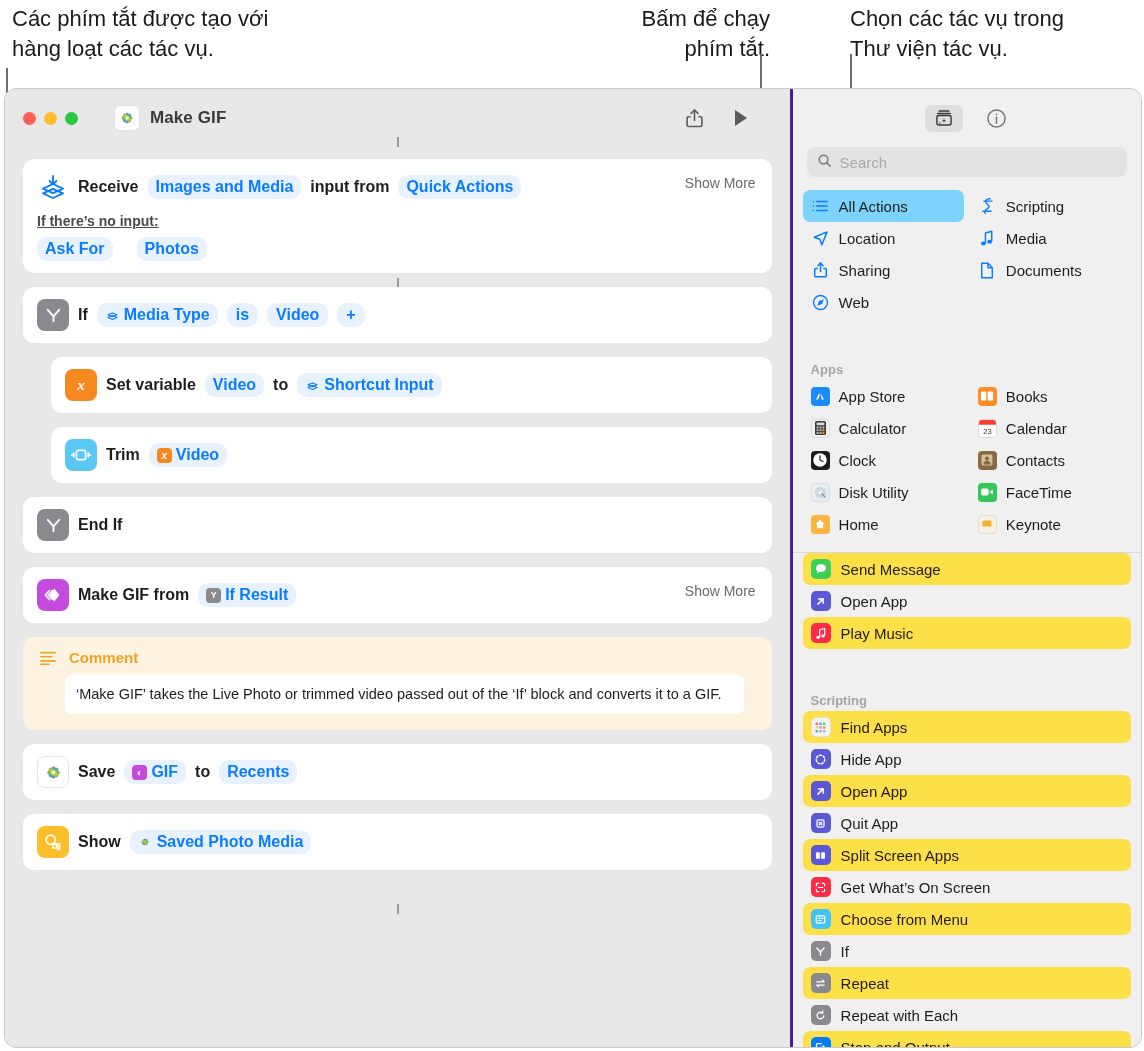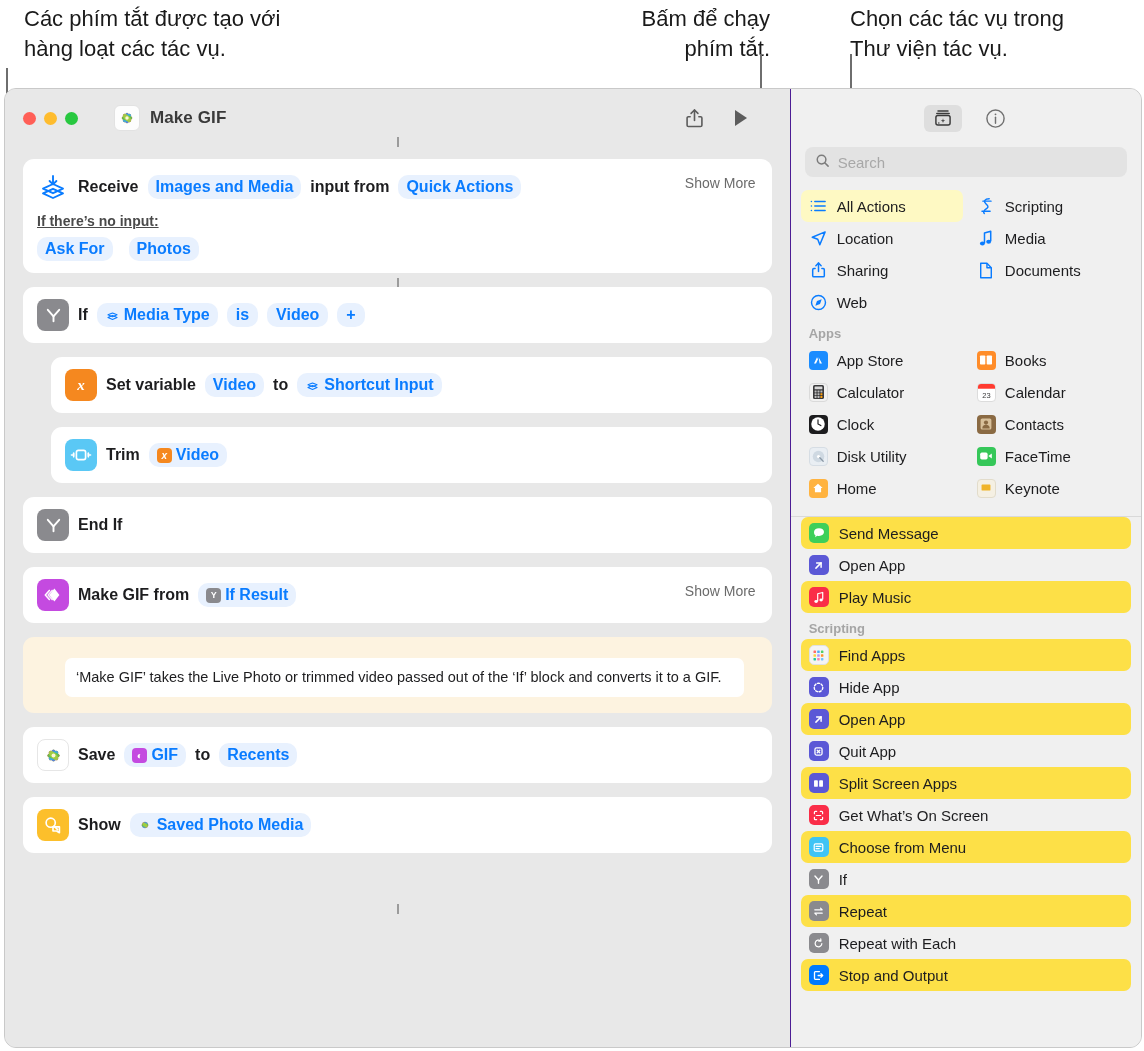--- a/index.html
+++ b/index.html
@@ -13,21 +13,21 @@
 
   
   .callout {
     position: absolute;
     font-size: 22px;
     line-height: 30px;
     color: #1a1a1a;
     font-family: "Liberation Sans", sans-serif;
     white-space: pre-line;
   }
-  #callout-1 { left: 24px;  top: 4px;  width: 400px; text-align: left; }
+  #callout-1 { left: 12px;  top: 4px;  width: 400px; text-align: left; }
   #callout-2 { left: 560px; top: 4px; width: 210px; text-align: right; }
   #callout-3 { left: 850px; top: 4px; width: 294px; text-align: left; }
 
   .leader { position: absolute; background: #6e6e6e; }
   .leader-v { width: 2px; }
   .leader-h { height: 2px; }
 
   
   #window {
     position: absolute;
@@ -135,21 +135,21 @@
   .token-chip.gray   { background:#8a8a8e; }
   .token-chip.purple { background:#c44ae0; }
 
   .show-more {
     position: absolute;
     right: 16px; top: 16px;
     font-size: 14px; font-weight: 400; color: #6b6b6b;
   }
 
   .subline { font-size: 14px; font-weight: 700; color: #4a4a4a; margin-top: 10px; text-decoration: underline; }
-  .sub-tokens { display: flex; gap: 16px; margin-top: 8px; }
+  .sub-tokens { display: flex; gap: 24px; margin-top: 8px; }
 
   
   .card.comment { background: #fdf3e0; padding: 12px 14px 16px 14px; }
   .comment-head { display: flex; align-items: center; gap: 10px; }
   .comment-title { font-size: 15px; font-weight: 700; color: #f0a422; }
   .comment-body {
     margin-top: 9px;
     margin-left: 28px;
     background: #ffffff;
     border-radius: 7px;
@@ -158,21 +158,21 @@
     line-height: 21px;
     color: #1d1d1f;
     width: calc(100% - 42px);
   }
 
   
   #library {
     position: relative;
     width: 352px; height: 100%;
     background: #f0f0f0;
-    border-left: 1px solid #4c1d95;
+    border-left: 3px solid #4c1d95;
     display: flex; flex-direction: column;
     overflow: hidden;
   }
   #lib-toolbar {
     height: 58px;
     display: flex; align-items: center; justify-content: center;
     gap: 22px;
   }
   #lib-add {
     width: 38px; height: 27px;
@@ -203,26 +203,27 @@
     column-gap: 6px;
     padding: 0 10px;
   }
   .cat-item {
     display: flex; align-items: center; gap: 9px;
     height: 32px;
     padding: 0 8px;
     border-radius: 7px;
     font-size: 15px; color: #1d1d1f;
   }
-  .cat-item.selected { background: #fef9c3; }
+  .cat-item.selected { background: #7dd3fc; }
   .cat-ico { width: 19px; height: 19px; display:flex; align-items:center; justify-content:center; flex:0 0 19px; }
 
   .sec-head {
     font-size: 13px; font-weight: 700; color: #a5a5a5;
     padding: 8px 18px 3px 18px;
+    margin-top: 36px;
   }
   .apps-grid {
     display: grid; grid-template-columns: 1fr 1fr;
     column-gap: 6px; padding: 0 10px;
   }
   .app-item {
     display: flex; align-items: center; gap: 9px;
     height: 32px; padding: 0 8px;
     border-radius: 7px; font-size: 15px; color: #1d1d1f;
   }
@@ -447,20 +448,31 @@
             <span class="txt">Make GIF from</span>
             <span class="token">
               <span class="token-chip gray" style="font-style:normal;font-size:9px;">Y</span>
               <span>If Result</span>
             </span>
           </div>
           <div class="show-more">Show More</div>
         </div>
 
         <div class="card comment">
+          <div class="comment-head">
+            <span style="width:22px;display:flex;justify-content:center;">
+              <svg width="18" height="16" viewBox="0 0 20 18" stroke="#f0a422" stroke-width="1.8" stroke-linecap="round">
+                <path d="M2 3 H18"></path>
+                  <path d="M2 7.6 H14"></path>
+                  <path d="M2 12.2 H18"></path>
+                  <path d="M2 16 H11"></path>
+              </svg>
+            </span>
+            <span class="comment-title">Comment</span>
+          </div>
           <div class="comment-body">‘Make GIF’ takes the Live Photo or trimmed video passed out of the ‘If’ block and converts it to a GIF.</div>
         </div>
 
         <div class="card">
           <div class="card-row">
             <span class="act-icon photos">
               <svg width="23" height="23" viewBox="0 0 40 40">
                 <g transform="translate(20,20)">
                   <ellipse rx="5.2" ry="10.5" fill="#f4c62e"></ellipse>
                   <ellipse rx="5.2" ry="10.5" fill="#f0731e" transform="rotate(45)"></ellipse>

